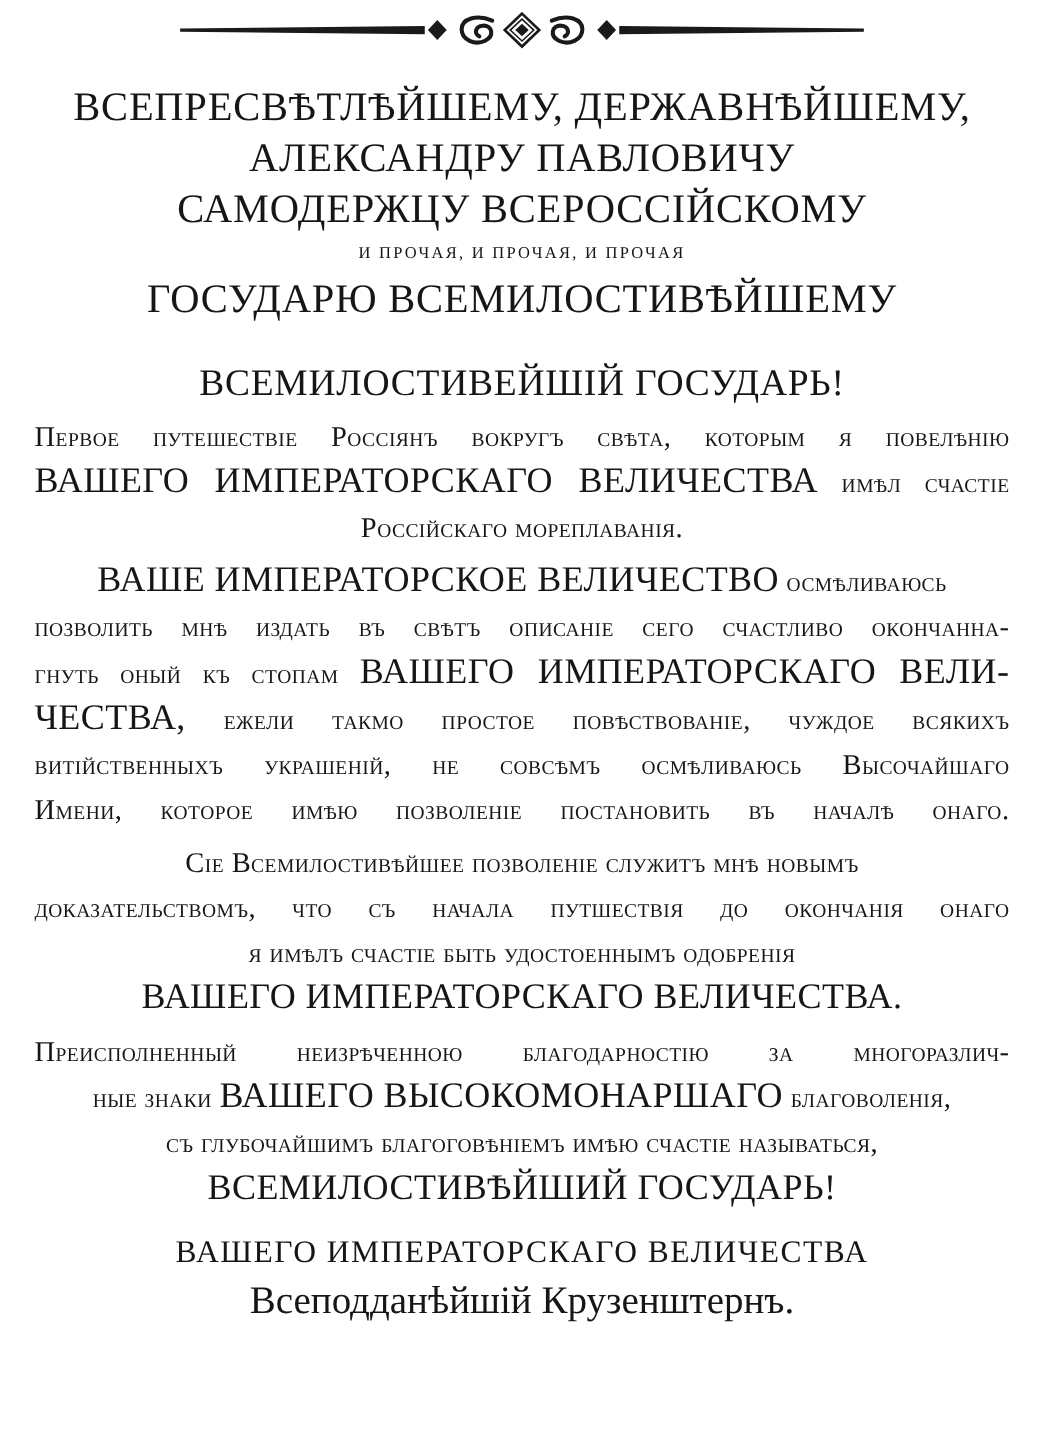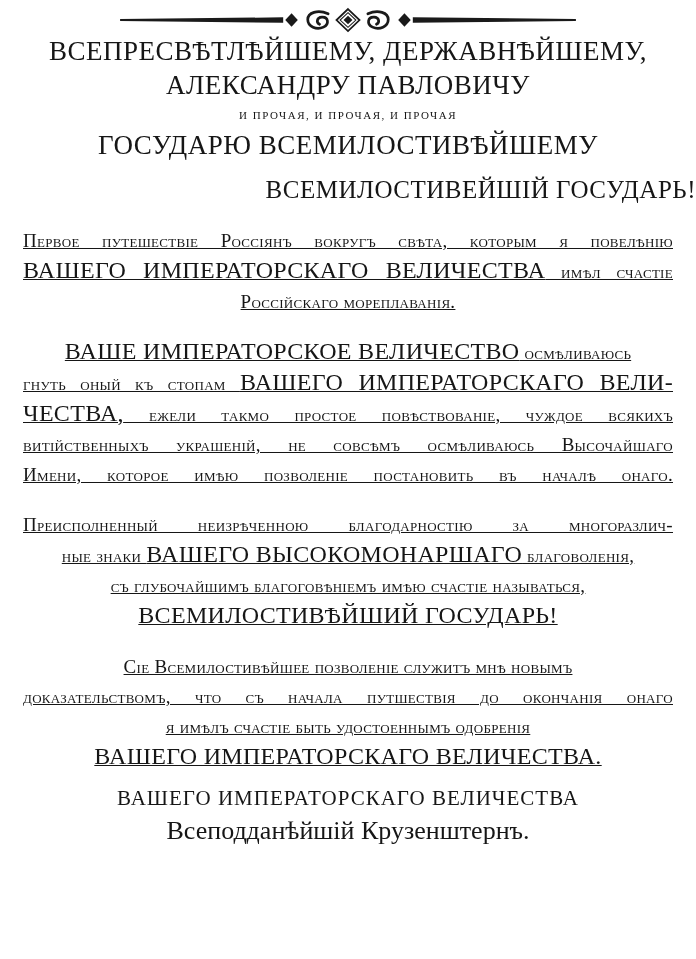--- a/index.html
+++ b/index.html
@@ -4,30 +4,30 @@
 <style>
   html,body{margin:0;padding:0;}
   body{
     width:696px;height:959px;overflow:hidden;
     background:#ffffff;color:#161616;
     font-family:"Liberation Serif","DejaVu Serif",serif;
   }
   .page{width:696px;height:959px;position:relative;}
   .ornament{width:460px;margin:0 auto;display:block;}
   .ornament.top{padding-top:4px;}
-  .heading{text-align:center;}
+  .heading{margin-top:20px;text-align:center;}
   .h-line{white-space:nowrap;}
   .h-xl{font-size:27px;line-height:34px;letter-spacing:0.5px;}
   .h-sm{font-size:11px;line-height:26px;letter-spacing:1.5px;}
   .salutation{
-    margin-top:12px;text-align:right;
+    margin-top:24px;text-align:center;
     font-size:25px;line-height:32px;letter-spacing:0.5px;
   }
   .body-block{padding:0 23px;}
-  .para{margin-top:20px;text-decoration:underline;}
+  .para{margin-top:5px;}
   .line{line-height:29px;min-height:29px;}
   .line.justify{text-align:justify;text-align-last:justify;}
   .line.center{text-align:center;}
   .seg-body{font-size:19px;font-variant-caps:small-caps;letter-spacing:0.3px;}
   .seg-royal{font-size:24px;letter-spacing:0.3px;}
   .signature{margin-top:10px;text-align:center;}
   .sig1{font-size:21px;line-height:30px;letter-spacing:1px;}
   .sig2{font-size:26px;line-height:36px;}
   svg .ink{stroke:#1a1a1a;fill:none;}
 </style>
@@ -44,50 +44,52 @@
     </g>
     <use href="#ornL" transform="translate(440,0) scale(-1,1)"></use>
     <path class="ink" d="M220 4.5 L231 15 L220 25.5 L209 15 Z" stroke-width="1.7"></path>
     <path class="ink" d="M220 8 L227.5 15 L220 22 L212.5 15 Z" stroke-width="1"></path>
     <path d="M220 11 L224.3 15 L220 19 L215.7 15 Z" fill="#1a1a1a"></path>
   </svg>
 
   <div class="heading" id="heading">
       <div class="h-line h-xl">ВСЕПРЕСВѢТЛѢЙШЕМУ, ДЕРЖАВНѢЙШЕМУ,</div>
       <div class="h-line h-xl">АЛЕКСАНДРУ ПАВЛОВИЧУ</div>
+      <div class="h-line h-xl">САМОДЕРЖЦУ ВСЕРОССІЙСКОМУ</div>
       <div class="h-line h-sm">И ПРОЧАЯ, И ПРОЧАЯ, И ПРОЧАЯ</div>
       <div class="h-line h-xl">ГОСУДАРЮ ВСЕМИЛОСТИВѢЙШЕМУ</div>
     </div>
 
   <div class="salutation">ВСЕМИЛОСТИВЕЙШІЙ ГОСУДАРЬ!</div>
 
   <div class="body-block" id="paragraphs">
       <div class="para">
         <div class="line justify"><span class="seg-body">Первое путешествіе Россіянъ вокругъ свѣта, которым я повелѣнію</span></div>
         <div class="line justify"><span class="seg-royal">ВАШЕГО ИМПЕРАТОРСКАГО ВЕЛИЧЕСТВА</span><span class="seg-body"> имѣл счастіе</span></div>
         <div class="line center"><span class="seg-body">Россійскаго мореплаванія.</span></div>
       </div>
       <div class="para">
         <div class="line center"><span class="seg-royal">ВАШЕ ИМПЕРАТОРСКОЕ ВЕЛИЧЕСТВО</span><span class="seg-body"> осмѣливаюсь</span></div>
+        <div class="line justify"><span class="seg-body">позволить мнѣ издать въ свѣтъ описаніе сего счастливо окончанна-</span></div>
         <div class="line justify"><span class="seg-body">гнуть оный къ стопам </span><span class="seg-royal">ВАШЕГО ИМПЕРАТОРСКАГО ВЕЛИ-</span></div>
         <div class="line justify"><span class="seg-royal">ЧЕСТВА,</span><span class="seg-body"> ежели такмо простое повѣствованіе, чуждое всякихъ</span></div>
         <div class="line justify"><span class="seg-body">витійственныхъ украшеній, не совсѣмъ осмѣливаюсь Высочайшаго</span></div>
         <div class="line justify"><span class="seg-body">Имени, которое имѣю позволеніе постановить въ началѣ онаго.</span></div>
       </div>
       <div class="para">
+        <div class="line center"><span class="seg-body">Сіе Всемилостивѣйшее позволеніе служитъ мнѣ новымъ</span></div>
+        <div class="line justify"><span class="seg-body">доказательствомъ, что съ начала путшествія до окончанія онаго</span></div>
+        <div class="line center"><span class="seg-body">я имѣлъ счастіе быть удостоеннымъ одобренія</span></div>
+        <div class="line center"><span class="seg-royal">ВАШЕГО ИМПЕРАТОРСКАГО ВЕЛИЧЕСТВА.</span></div>
+      </div>
+      <div class="para">
         <div class="line justify"><span class="seg-body">Преисполненный неизрѣченною благодарностію за многоразлич-</span></div>
         <div class="line center"><span class="seg-body">ные знаки </span><span class="seg-royal">ВАШЕГО ВЫСОКОМОНАРШАГО</span><span class="seg-body"> благоволенія,</span></div>
         <div class="line center"><span class="seg-body">съ глубочайшимъ благоговѣніемъ имѣю счастіе называться,</span></div>
         <div class="line center"><span class="seg-royal">ВСЕМИЛОСТИВѢЙШИЙ ГОСУДАРЬ!</span></div>
-      </div>
-      <div class="para">
-        <div class="line center"><span class="seg-body">Сіе Всемилостивѣйшее позволеніе служитъ мнѣ новымъ</span></div>
-        <div class="line justify"><span class="seg-body">доказательствомъ, что съ начала путшествія до окончанія онаго</span></div>
-        <div class="line center"><span class="seg-body">я имѣлъ счастіе быть удостоеннымъ одобренія</span></div>
-        <div class="line center"><span class="seg-royal">ВАШЕГО ИМПЕРАТОРСКАГО ВЕЛИЧЕСТВА.</span></div>
       </div>
     </div>
 
   <div class="signature">
     <div class="sig1">ВАШЕГО ИМПЕРАТОРСКАГО ВЕЛИЧЕСТВА</div>
     <div class="sig2">Всеподданѣйшій Крузенштернъ.</div>
   </div>
 
 </div>
 

